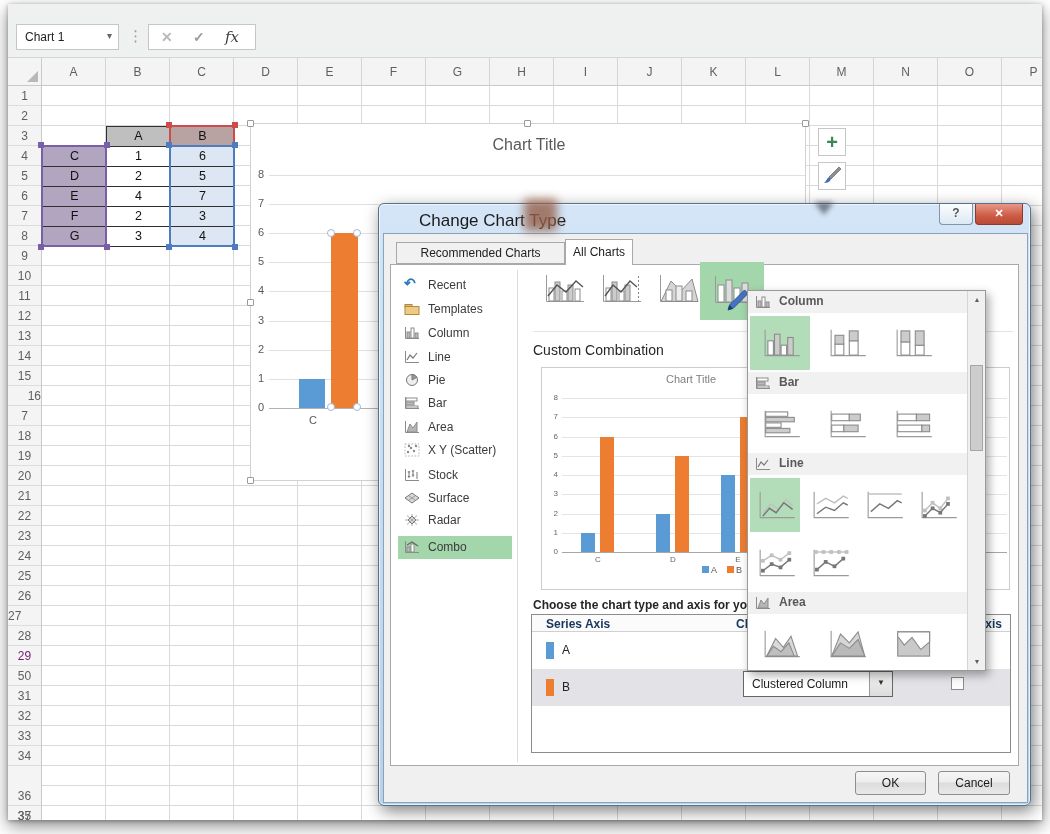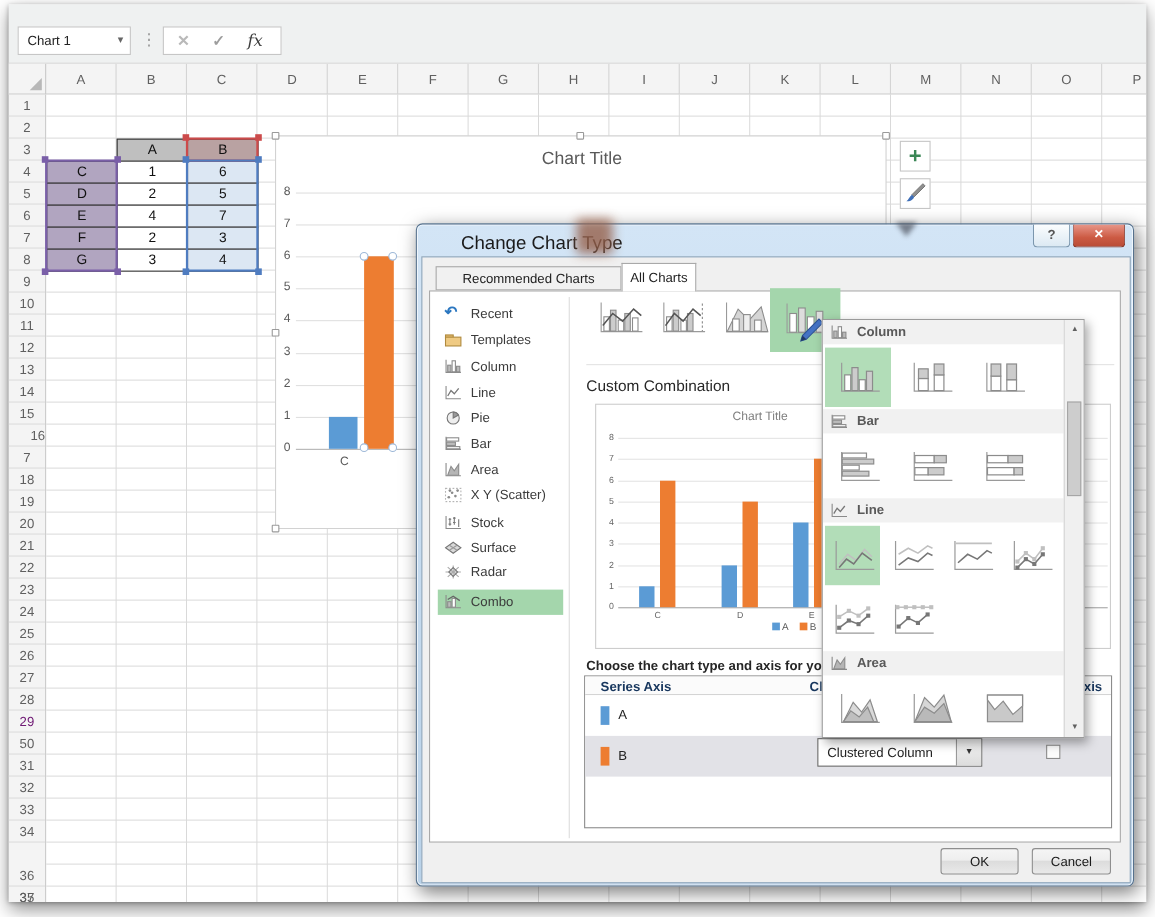--- a/index.html
+++ b/index.html
@@ -70,21 +70,21 @@
       <div class="abs" style="left: 0px; top: 320px; width: 33px; height: 20px; line-height: 20px; text-align: center; color: rgb(95, 95, 95); border-bottom: 1px solid rgb(220, 220, 220);">7</div>
       <div class="abs" style="left: 0px; top: 340px; width: 33px; height: 20px; line-height: 20px; text-align: center; color: rgb(95, 95, 95); border-bottom: 1px solid rgb(220, 220, 220);">18</div>
       <div class="abs" style="left: 0px; top: 360px; width: 33px; height: 20px; line-height: 20px; text-align: center; color: rgb(95, 95, 95); border-bottom: 1px solid rgb(220, 220, 220);">19</div>
       <div class="abs" style="left: 0px; top: 380px; width: 33px; height: 20px; line-height: 20px; text-align: center; color: rgb(95, 95, 95); border-bottom: 1px solid rgb(220, 220, 220);">20</div>
       <div class="abs" style="left: 0px; top: 400px; width: 33px; height: 20px; line-height: 20px; text-align: center; color: rgb(95, 95, 95); border-bottom: 1px solid rgb(220, 220, 220);">21</div>
       <div class="abs" style="left: 0px; top: 420px; width: 33px; height: 20px; line-height: 20px; text-align: center; color: rgb(95, 95, 95); border-bottom: 1px solid rgb(220, 220, 220);">22</div>
       <div class="abs" style="left: 0px; top: 440px; width: 33px; height: 20px; line-height: 20px; text-align: center; color: rgb(95, 95, 95); border-bottom: 1px solid rgb(220, 220, 220);">23</div>
       <div class="abs" style="left: 0px; top: 460px; width: 33px; height: 20px; line-height: 20px; text-align: center; color: rgb(95, 95, 95); border-bottom: 1px solid rgb(220, 220, 220);">24</div>
       <div class="abs" style="left: 0px; top: 480px; width: 33px; height: 20px; line-height: 20px; text-align: center; color: rgb(95, 95, 95); border-bottom: 1px solid rgb(220, 220, 220);">25</div>
       <div class="abs" style="left: 0px; top: 500px; width: 33px; height: 20px; line-height: 20px; text-align: center; color: rgb(95, 95, 95); border-bottom: 1px solid rgb(220, 220, 220);">26</div>
-      <div class="abs" style="left: 0px; top: 520px; width: 33px; height: 20px; line-height: 20px; text-align: center; color: rgb(95, 95, 95); border-bottom: 1px solid rgb(220, 220, 220);">27</div>
+      <div class="abs" style="left: 0px; top: 520px; width: 33px; height: 20px; line-height: 20px; text-align: left; color: rgb(95, 95, 95); border-bottom: 1px solid rgb(220, 220, 220);">27</div>
       <div class="abs" style="left: 0px; top: 540px; width: 33px; height: 20px; line-height: 20px; text-align: center; color: rgb(95, 95, 95); border-bottom: 1px solid rgb(220, 220, 220);">28</div>
       <div class="abs" style="left: 0px; top: 560px; width: 33px; height: 20px; line-height: 20px; text-align: center; color: #701a75; border-bottom: 1px solid rgb(220, 220, 220);">29</div>
       <div class="abs" style="left: 0px; top: 580px; width: 33px; height: 20px; line-height: 20px; text-align: center; color: rgb(95, 95, 95); border-bottom: 1px solid rgb(220, 220, 220);">50</div>
       <div class="abs" style="left: 0px; top: 600px; width: 33px; height: 20px; line-height: 20px; text-align: center; color: rgb(95, 95, 95); border-bottom: 1px solid rgb(220, 220, 220);">31</div>
       <div class="abs" style="left: 0px; top: 620px; width: 33px; height: 20px; line-height: 20px; text-align: center; color: rgb(95, 95, 95); border-bottom: 1px solid rgb(220, 220, 220);">32</div>
       <div class="abs" style="left: 0px; top: 640px; width: 33px; height: 20px; line-height: 20px; text-align: center; color: rgb(95, 95, 95); border-bottom: 1px solid rgb(220, 220, 220);">33</div>
       <div class="abs" style="left: 0px; top: 660px; width: 33px; height: 20px; line-height: 20px; text-align: center; color: rgb(95, 95, 95); border-bottom: 1px solid rgb(220, 220, 220);">34</div>
       <div class="abs" style="left: 0px; top: 720px; width: 33px; height: 20px; line-height: 20px; text-align: center; color: rgb(95, 95, 95); border-bottom: 1px solid rgb(220, 220, 220);">35</div>
       <div class="abs" style="left: 0px; top: 700px; width: 33px; height: 20px; line-height: 20px; text-align: center; color: rgb(95, 95, 95); border-bottom: 1px solid rgb(220, 220, 220);">36</div>
       <div class="abs" style="left: 0px; top: 720px; width: 33px; height: 20px; line-height: 20px; text-align: center; color: rgb(95, 95, 95); border-bottom: 1px solid rgb(220, 220, 220);">37</div>

